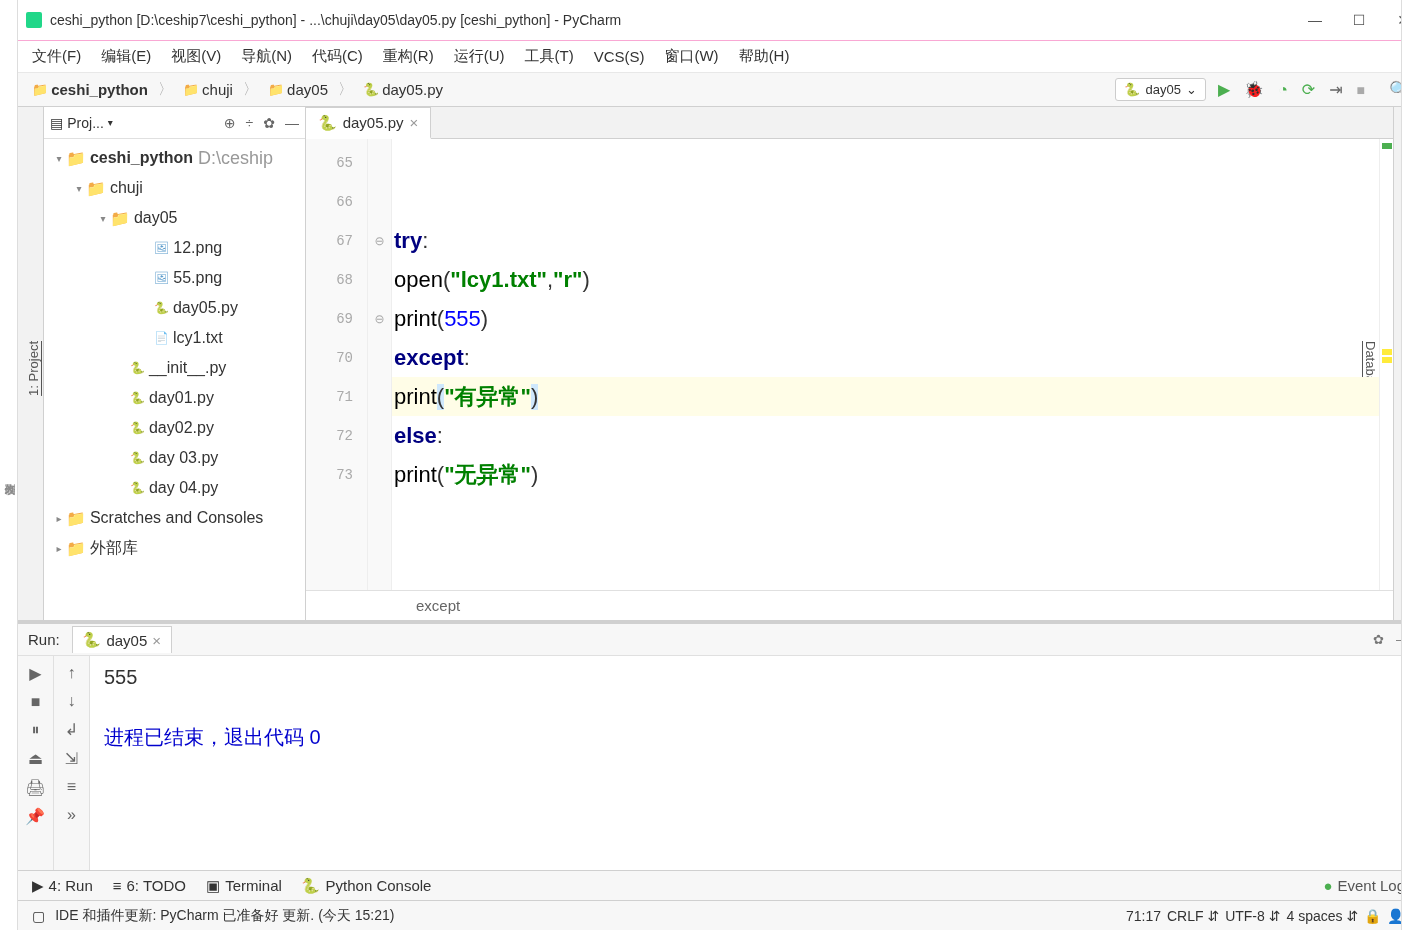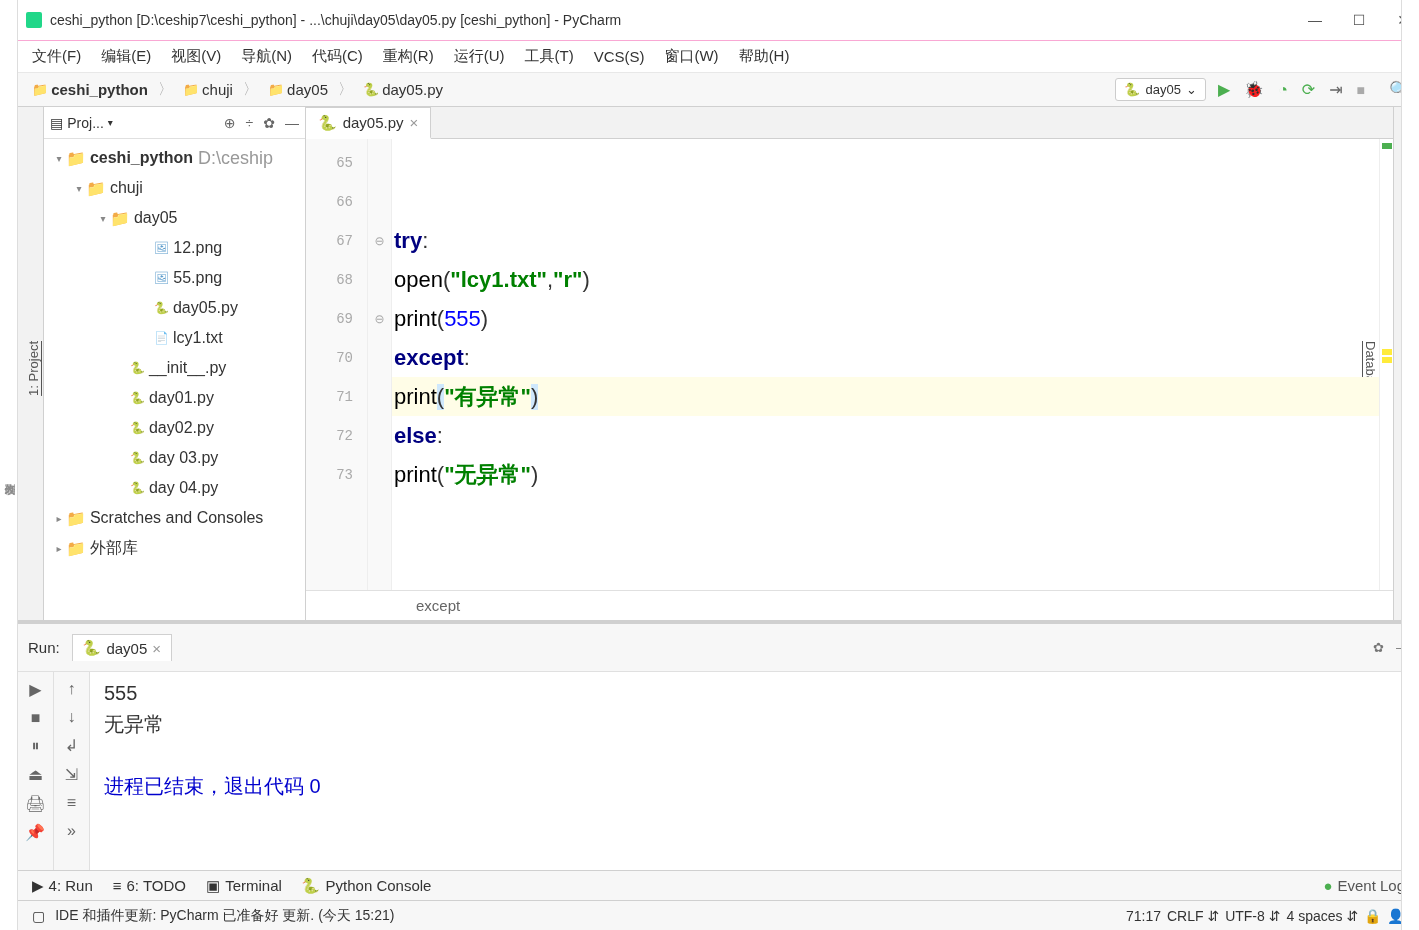--- a/index.html
+++ b/index.html
@@ -73,21 +73,21 @@
 .str { color: #008000; font-weight: bold; }
 .num { color: #0000ff; }
 .paren-hl { background: #cfe8fc; }
 .breadcrumb-bar { height: 30px; border-top: 1px solid #e0e0e0; display: flex; align-items: center; padding-left: 110px; color: #666; font-size: 15px; }
 .error-stripe { position: absolute; right: 0; top: 0; width: 14px; height: 100%; background: #fff; border-left: 1px solid #eee; }
 .stripe-mark { width: 10px; height: 6px; margin: 2px auto; }
 
 .right-gutter { width: 26px; background: #f2f2f2; border-left: 1px solid #d0d0d0; writing-mode: vertical-rl; display: flex; flex-direction: column; gap: 20px; padding-top: 10px; align-items: center; font-size: 13px; color: #555; }
 
 .run-panel { height: 250px; border-top: 4px solid #d0d0d0; display: flex; flex-direction: column; background: #fff; }
-.run-header { height: 48px; display: flex; align-items: center; padding: 0 10px; border-bottom: 1px solid #e0e0e0; background: #f7f7f7; }
+.run-header { height: 32px; display: flex; align-items: center; padding: 0 10px; border-bottom: 1px solid #e0e0e0; background: #f7f7f7; }
 .run-label { font-size: 15px; margin-right: 12px; }
 .run-tab { display: flex; align-items: center; gap: 5px; padding: 4px 10px; background: #fff; border: 1px solid #d0d0d0; border-bottom: none; font-size: 15px; }
 .run-tools { margin-left: auto; display: flex; gap: 12px; color: #777; }
 .run-body { flex: 1; display: flex; }
 .run-left-tools { width: 36px; background: #f7f7f7; border-right: 1px solid #e0e0e0; display: flex; flex-direction: column; align-items: center; padding-top: 8px; gap: 10px; }
 .rt-icon { cursor: pointer; font-size: 16px; color: #666; }
 .run-left-tools2 { width: 36px; background: #f7f7f7; border-right: 1px solid #e0e0e0; display: flex; flex-direction: column; align-items: center; padding-top: 8px; gap: 10px; }
 .console { flex: 1; padding: 10px 14px; font-family: "Courier New", monospace; font-size: 20px; overflow: auto; }
 .console-line1 { color: #0000cd; }
 
@@ -350,21 +350,20 @@
       <div class="run-left-tools2">
         <span class="rt-icon">↑</span>
         <span class="rt-icon">↓</span>
         <span class="rt-icon">↲</span>
         <span class="rt-icon">⇲</span>
         <span class="rt-icon">≡</span>
         <span class="rt-icon">»</span>
       </div>
       <div class="console" id="console">
           <div style="margin-bottom: 6px;">555</div>
-          <div style="margin-bottom: 6px;">无异常</div>
           <div style="margin-bottom: 6px;">&nbsp;</div>
           <div class="console-line1" style="margin-bottom: 6px;">进程已结束，退出代码 0</div>
         </div>
     </div>
   </div>
 
   <div class="bottom-tabs">
     <div class="btab">
         <span>▶</span>
         <span>4: Run</span>

